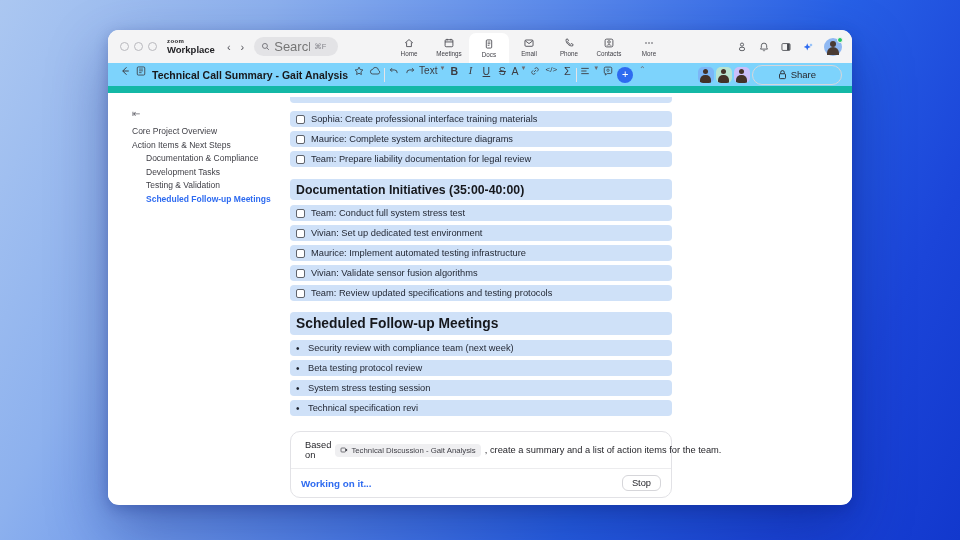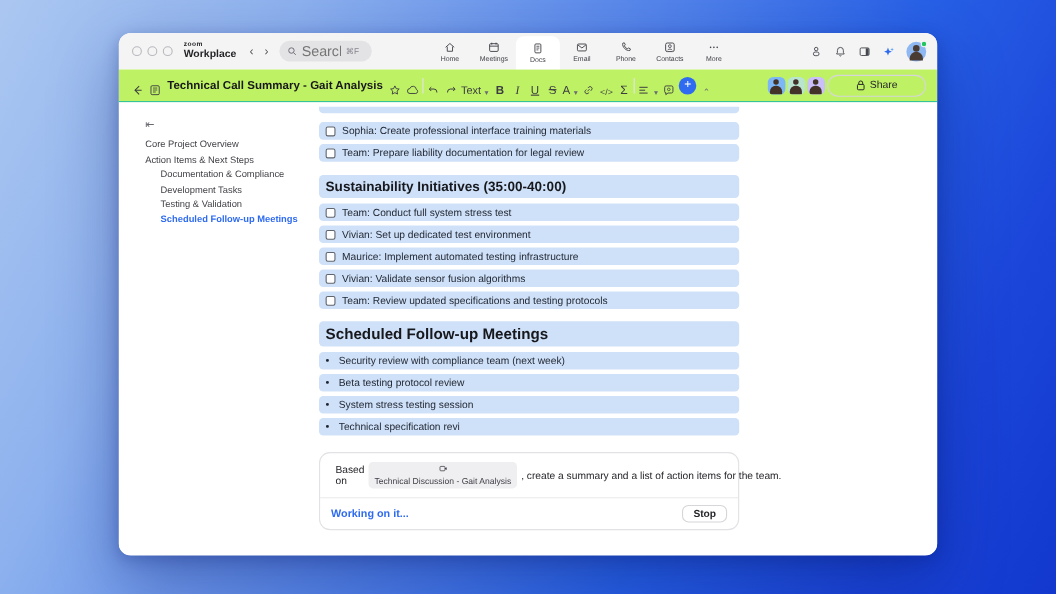--- a/index.html
+++ b/index.html
@@ -33,23 +33,23 @@
   .tab.active { background:#fff; border-radius:7px 7px 0 0; height:30px; margin-top:3px; }
   .icon12 { width:12px; height:12px; }
 
   .tb-right { position:absolute; right:10px; top:0; height:33px; display:flex; align-items:center; gap:10px; color:#44474d; }
   .avatar { position:relative; width:18px; height:18px; border-radius:50%; background:#8fb8f2; overflow:visible; }
   .avatar .head { position:absolute; left:6px; top:3px; width:6px; height:6px; border-radius:50%; background:#4a3b33; }
   .avatar .bodi { position:absolute; left:3px; top:9px; width:12px; height:8px; border-radius:6px 6px 0 0; background:#4a3b33; }
   .avatar .dot { position:absolute; right:-1px; top:-1px; width:6px; height:6px; border-radius:50%; background:#22c55e; border:1px solid #f4f4f5; }
 
   
-  .toolbar { height:30px; background:#bef264; border-bottom:1px solid #14b8a6; display:flex; align-items:center;
+  .toolbar { height:30px; background:#7dd3fc; border-bottom:7px solid #14b8a6; display:flex; align-items:center;
     padding:0 10px; gap:2px; color:#3c3c42; }
-  .tbtn { display:flex; align-items:flex-end; justify-content:center; min-width:14px; height:20px; cursor:pointer;
+  .tbtn { display:flex; align-items:flex-start; justify-content:center; min-width:14px; height:20px; cursor:pointer;
     font-size:10px; color:#3c3c42; }
   .doc-title { font-size:10.5px; font-weight:bold; color:#18181b; margin:0 2px; white-space:nowrap; }
   .sep { width:1px; height:14px; background:#e4e4e7; }
   .chev { font-size:6px; color:#6a6a72; margin-left:2px; }
   .fmt { font-size:10.5px; }
   .blue-plus { width:16px; height:16px; border-radius:50%; background:#2e6bf0; color:#fff; display:flex;
     align-items:center; justify-content:center; font-size:11px; line-height:1; }
   .avatars { display:flex; gap:2px; margin-left:auto; }
   .mini-av { position:relative; width:16px; height:16px; border-radius:5px; overflow:hidden; }
   .mini-av .head { position:absolute; left:5.5px; top:2.5px; width:5px; height:5px; border-radius:50%; background:#433228; }
@@ -73,27 +73,27 @@
   .blt { width:12px; flex-shrink:0; font-size:10px; color:#1f2430; }
   .h1bar { display:flex; align-items:center; height:21px; background:#cfe1f8; border-radius:4px; padding:0 6px;
     margin:12px 0 5px 0; font-size:12.3px; font-weight:bold; color:#16181d; }
   .h2bar { display:flex; align-items:center; height:23px; background:#cfe1f8; border-radius:4px; padding:0 6px;
     margin:11px 0 5px 0; font-size:13.8px; font-weight:bold; color:#16181d; }
 
   
   .ai-card { margin-top:15px; border:1px solid #e2e2e6; border-radius:10px; background:#fff; }
   .ai-row1 { display:flex; align-items:center; gap:4px; padding:8px 10px; font-size:9.3px; color:#26262b; flex-wrap:nowrap; }
   .chip { display:inline-flex; align-items:center; gap:3px; background:#efeff1; border-radius:4px; padding:2px 5px;
-    font-size:7.8px; color:#3f3f46; white-space:nowrap; cursor:pointer;flex-direction:column; }
+    font-size:7.8px; color:#3f3f46; white-space:nowrap; cursor:pointer; }
   .ai-suffix { white-space:nowrap; }
   .ai-div { border-top:1px solid #ececee; }
   .ai-row2 { display:flex; align-items:center; justify-content:space-between; padding:6px 10px; }
   .working { color:#2e6bf0; font-size:9.8px; font-weight:bold; }
   .stopbtn { border:1px solid #d6d6da; border-radius:6px; padding:2px 9px; font-size:9.3px; color:#26262b;
-    background:#fff; cursor:pointer; font-weight:bold; }
+    background:#fff; cursor:pointer; font-weight:normal; }
 
   svg { display:block; }
 </style>
 </head>
 <body>
 
 <div class="stage">
   <div class="window">
 
     <div class="titlebar">
@@ -306,25 +306,29 @@
 
       <div class="content">
         <div class="row-sliver"></div>
 
         <div class="row">
           <span class="chk"></span>
           <span>Sophia: Create professional interface training materials</span>
         </div>
         <div class="row">
           <span class="chk"></span>
+          <span>Maurice: Complete system architecture diagrams</span>
+        </div>
+        <div class="row">
+          <span class="chk"></span>
           <span>Team: Prepare liability documentation for legal review</span>
         </div>
 
         <div class="h1bar">
-          <span>Sustainability Initiatives (35:00-40:00)</span>
+          <span>Documentation Initiatives (35:00-40:00)</span>
         </div>
 
         <div class="row">
           <span class="chk"></span>
           <span>Team: Conduct full system stress test</span>
         </div>
         <div class="row">
           <span class="chk"></span>
           <span>Vivian: Set up dedicated test environment</span>
         </div>

